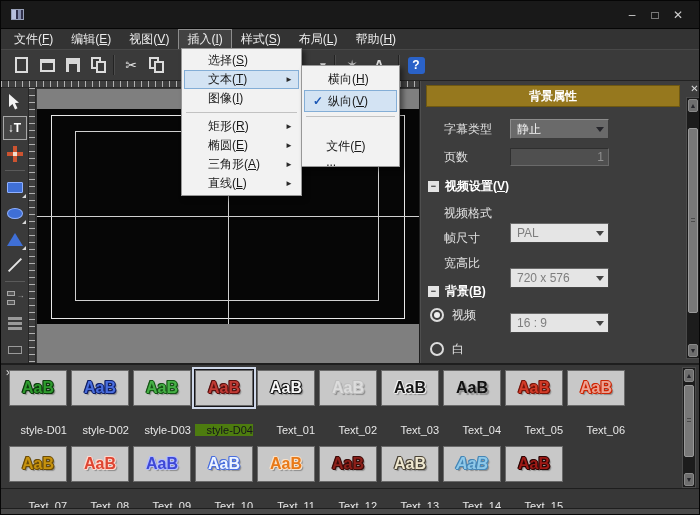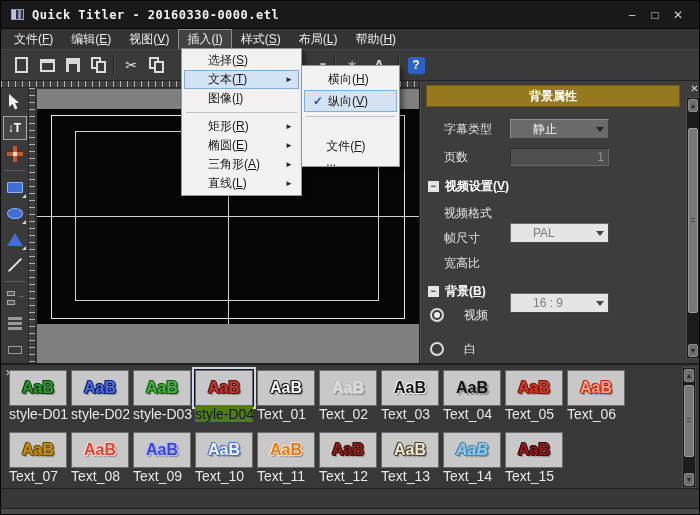--- a/index.html
+++ b/index.html
@@ -89,34 +89,34 @@
   
   .props { position:absolute; left:418px; top:80px; width:282px; height:282px; background:#3d3d3d;
            border-left:1px solid #1f1f1f; box-shadow:inset 1px 0 0 #4e4e4e; overflow:hidden; z-index:5; }
   .props-header { position:absolute; left:6px; top:4px; width:254px; height:22px; background:#96781e;
                   border:1px solid #6e5812; color:#fff; font-weight:bold; display:flex; align-items:center; justify-content:center; }
   .props-close { position:absolute; right:0px; top:1px; width:13px; height:13px; color:#d8d8d8; font-size:10px;
                  display:flex; align-items:center; justify-content:center; }
   .prow { position:absolute; left:24px; height:20px; display:flex; align-items:center; color:#e0e0e0; }
   .pctl { position:absolute; left:90px; width:99px; height:20px; }
   .select { background:#6a6a6a; border:1px solid #8d8d8d; border-bottom-color:#3c3c3c; border-right-color:#3c3c3c;
-            color:#f4f4f4; display:flex; align-items:center; padding:0 18px 0 22px; position:relative; }
+            color:#f4f4f4; display:flex; align-items:center; padding:0 18px 0 6px; position:relative; }
   .select .arr { position:absolute; right:4px; top:7px; width:0; height:0;
                  border-left:4px solid transparent; border-right:4px solid transparent; border-top:5px solid #26262b; }
   .select.disabled { background:#e5e5e5; border-color:#6a6a6a #454545 #454545 #6a6a6a; color:#7e7e7e; }
   .select.disabled .arr { border-top-color:#454545; }
   .num-input { background:#4f4f4f; border:1px solid #2f2f2f; border-bottom-color:#6a6a6a; border-right-color:#6a6a6a;
                color:#8f8f8f; width:99px; height:18px; text-align:right; padding-right:4px;
                font-family:"Liberation Sans",sans-serif; font-size:12px; }
   .section { position:absolute; left:8px; height:16px; display:flex; align-items:center; gap:6px;
              font-weight:bold; color:#fff; }
   .sec-box { width:11px; height:11px; background:#e4e4e4; color:#222; font-size:9px; line-height:10px;
              text-align:center; font-weight:bold; }
   .radio-col { position:absolute; left:10px; top:224px; display:flex; flex-direction:column; gap:14px; }
-  .radio-row { display:flex; align-items:center; gap:20px; height:20px; }
+  .radio-row { display:flex; align-items:center; gap:8px; height:20px; }
   .radio { width:14px; height:14px; border:2px solid #dcdcdc; border-radius:50%; position:relative; background:#3d3d3d; }
   .radio-row.checked .radio::after { content:""; position:absolute; inset:2px; background:#ededed; border-radius:50%; }
 
   
   .vscroll { position:absolute; width:14px; background:#1c1c1c; border:1px solid #4a4a4a; }
   .sb-btn { position:absolute; left:1px; width:10px; height:13px; background:#6e6e6e; border:1px solid #8a8a8a;
             border-radius:2px; color:#26262b; font-size:7px; display:flex; align-items:center; justify-content:center; }
   .sb-thumb { position:absolute; left:1px; width:10px; background:#787878; border:1px solid #9a9a9a; border-radius:2px; }
   .sb-thumb::after { content:""; position:absolute; left:2px; right:2px; top:calc(50% - 3px); height:6px;
                      background:repeating-linear-gradient(#4a4a4a 0 1px,#787878 1px 3px); }
@@ -128,21 +128,21 @@
                    display:flex; align-items:center; justify-content:center; }
   .cells { position:absolute; left:8px; top:5px; width:666px; display:flex; flex-wrap:wrap; column-gap:4px; row-gap:10px; }
   .cell { width:58px; }
   .thumb { width:58px; height:36px; background:#c8c8c8; border:1px solid #6a6a6a;
            display:flex; align-items:center; justify-content:center; }
   .sample { font-weight:bold; font-size:16px;
             text-shadow:1px 0 var(--oc,transparent),-1px 0 var(--oc,transparent),0 1px var(--oc,transparent),
                         0 -1px var(--oc,transparent),1px 1px var(--oc,transparent),-1px -1px var(--oc,transparent),
                         2px 2px 1px rgba(0,0,0,0.30); }
   .cell.italic .sample { font-style:italic; }
-  .cell-label { margin-top:0; font-size:14px; color:#e8e8e8; text-align:left; white-space:nowrap; }
+  .cell-label { margin-top:18px; font-size:11px; color:#e8e8e8; text-align:right; white-space:nowrap; }
   .cell.selected .thumb { box-shadow:0 0 0 1px #15151a, 0 0 0 3px #cfd8ea; }
   .cell.selected .cell-label { background:#4d7c0f; color:#15151a; }
 
   
   .statusbar { position:absolute; left:0; top:489px; width:100%; height:26px; background:#333; }
   .status-field { position:absolute; left:3px; top:1px; width:694px; height:16px; background:#2c2c2c;
                   border:1px solid #191919; border-bottom-color:#565656; border-right-color:#565656;
                   display:flex; align-items:center; padding-left:9px; font-size:11px; color:#e8e8e8; }
   .bottom-strip { position:absolute; left:0; top:507px; width:100%; height:8px; background:#4a4a4a; border-top:1px solid #1e1e1e; }
 
@@ -161,21 +161,20 @@
   #text-submenu { left:300px; top:64px; width:99px; z-index:51; }
   #text-submenu .menu-item { height:22px; }
 </style>
 </head>
 <body>
 
 <div id="app">
 
   <div class="titlebar">
     <span class="app-icon"></span>
-    <span class="title-text">Quick Titler - 20160330-0000.etl</span>
     <span class="win-controls">
       <span class="win-btn">–</span>
       <span class="win-btn">□</span>
       <span class="win-btn">✕</span>
     </span>
   </div>
 
   <div class="menubar">
 
       <div class="mb-item">
@@ -327,20 +326,24 @@
       <span><span>视频设置</span><span class="mn">V</span></span>
     </div>
 
     <div class="prow" style="top:122px">视频格式</div>
     <div class="pctl select disabled" style="top:122px">
       <span>PAL</span>
         <span class="arr"></span>
     </div>
 
     <div class="prow" style="top:147px">帧尺寸</div>
+    <div class="pctl select disabled" style="top:147px">
+      <span>720 x 576</span>
+        <span class="arr"></span>
+    </div>
 
     <div class="prow" style="top:172px">宽高比</div>
     <div class="pctl select disabled" style="top:172px">
       <span>16 : 9</span>
         <span class="arr"></span>
     </div>
 
     <div class="section" style="top:202px">
       <span class="sec-box">−</span>
       <span><span>背景</span><span class="mn">B</span></span>

